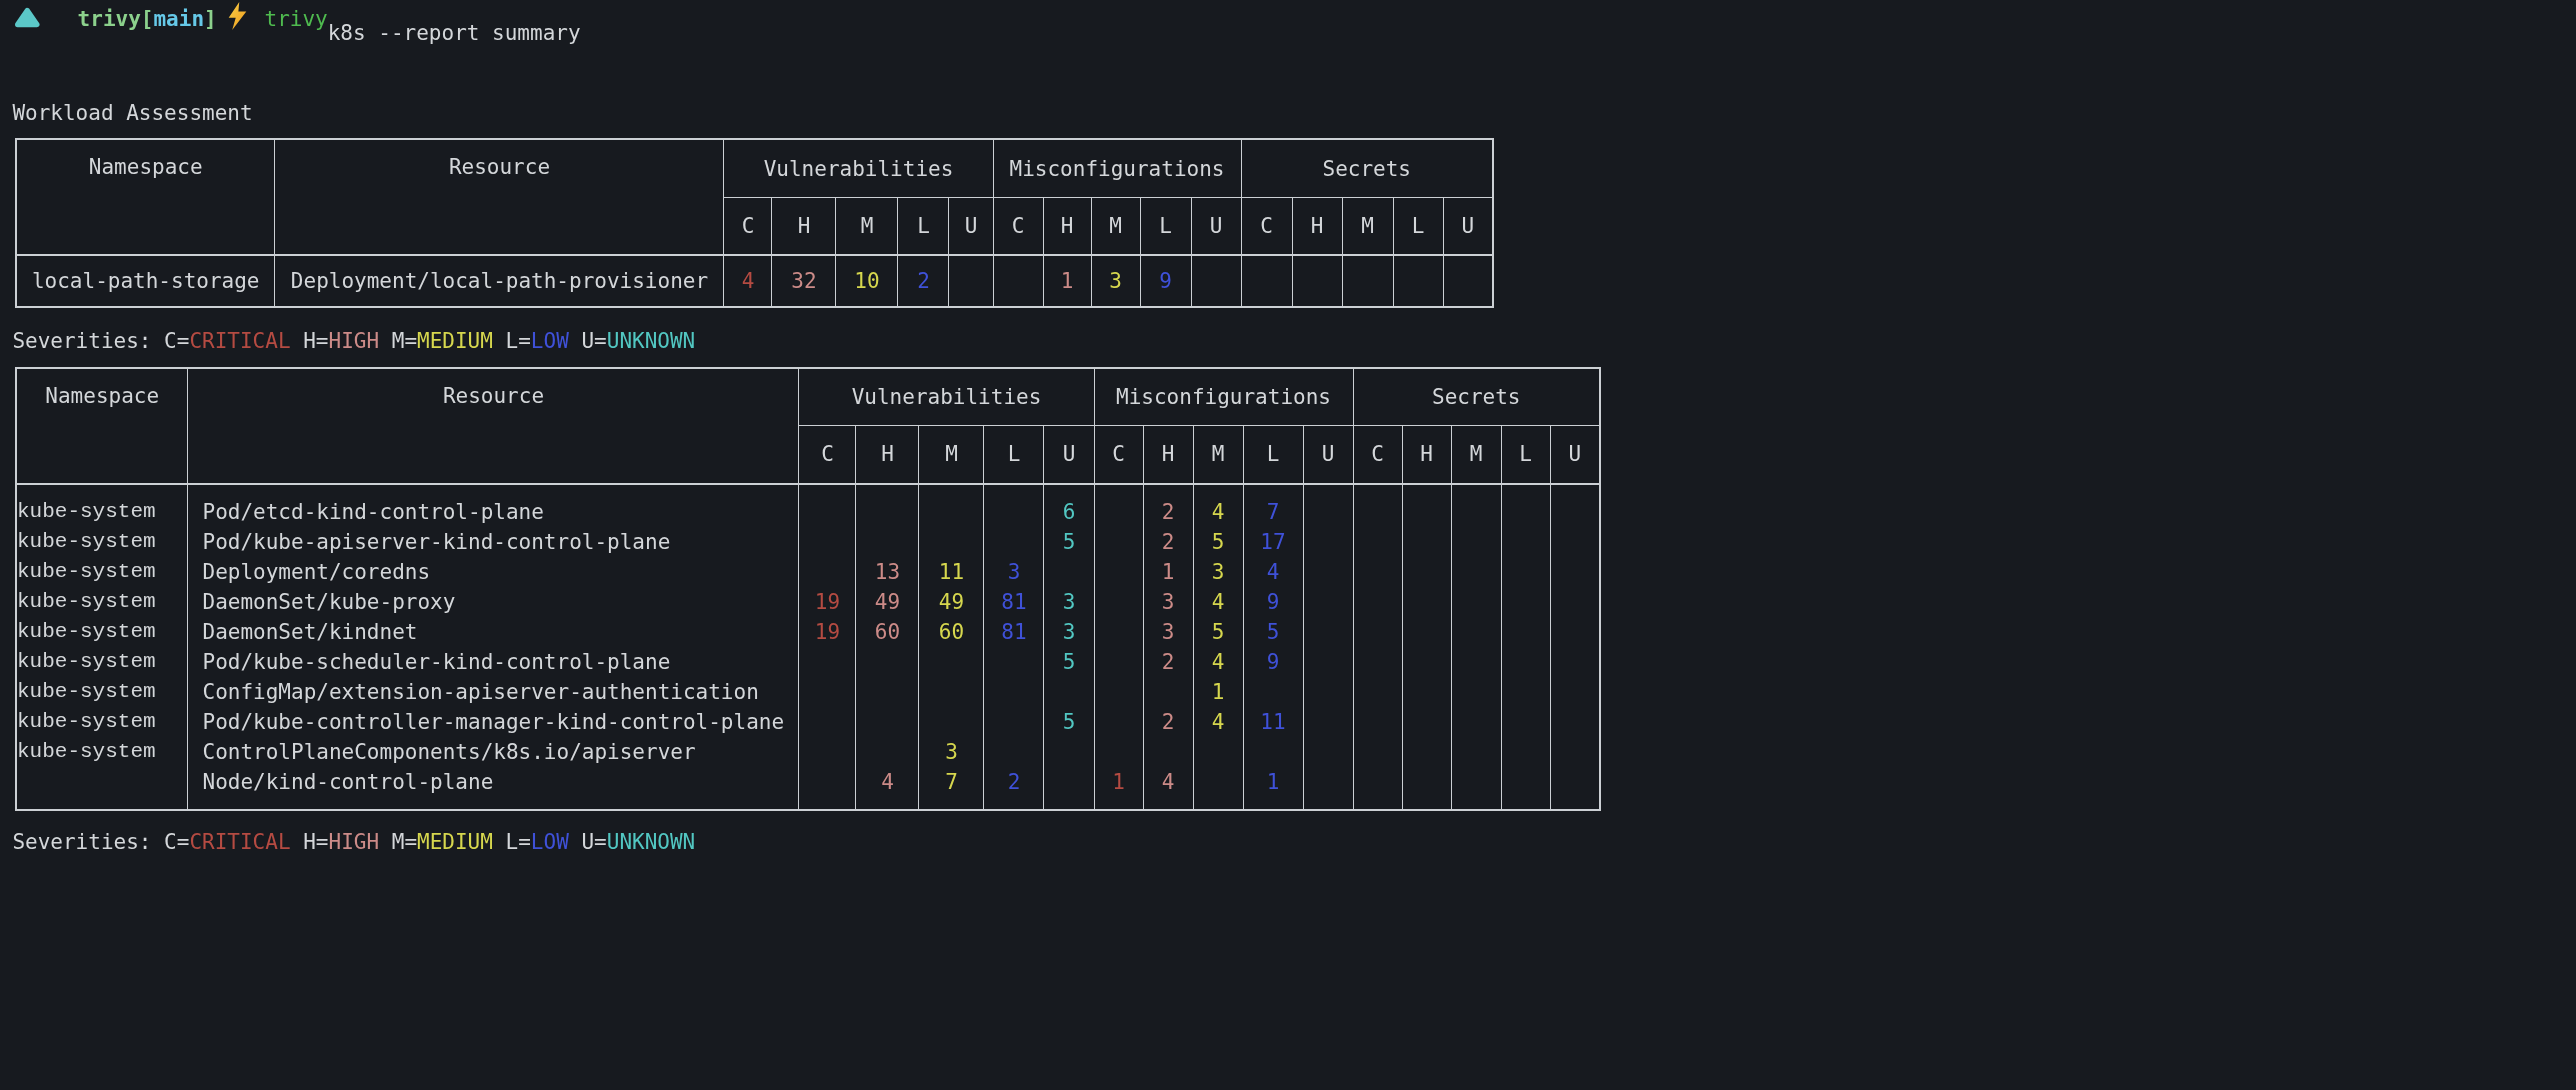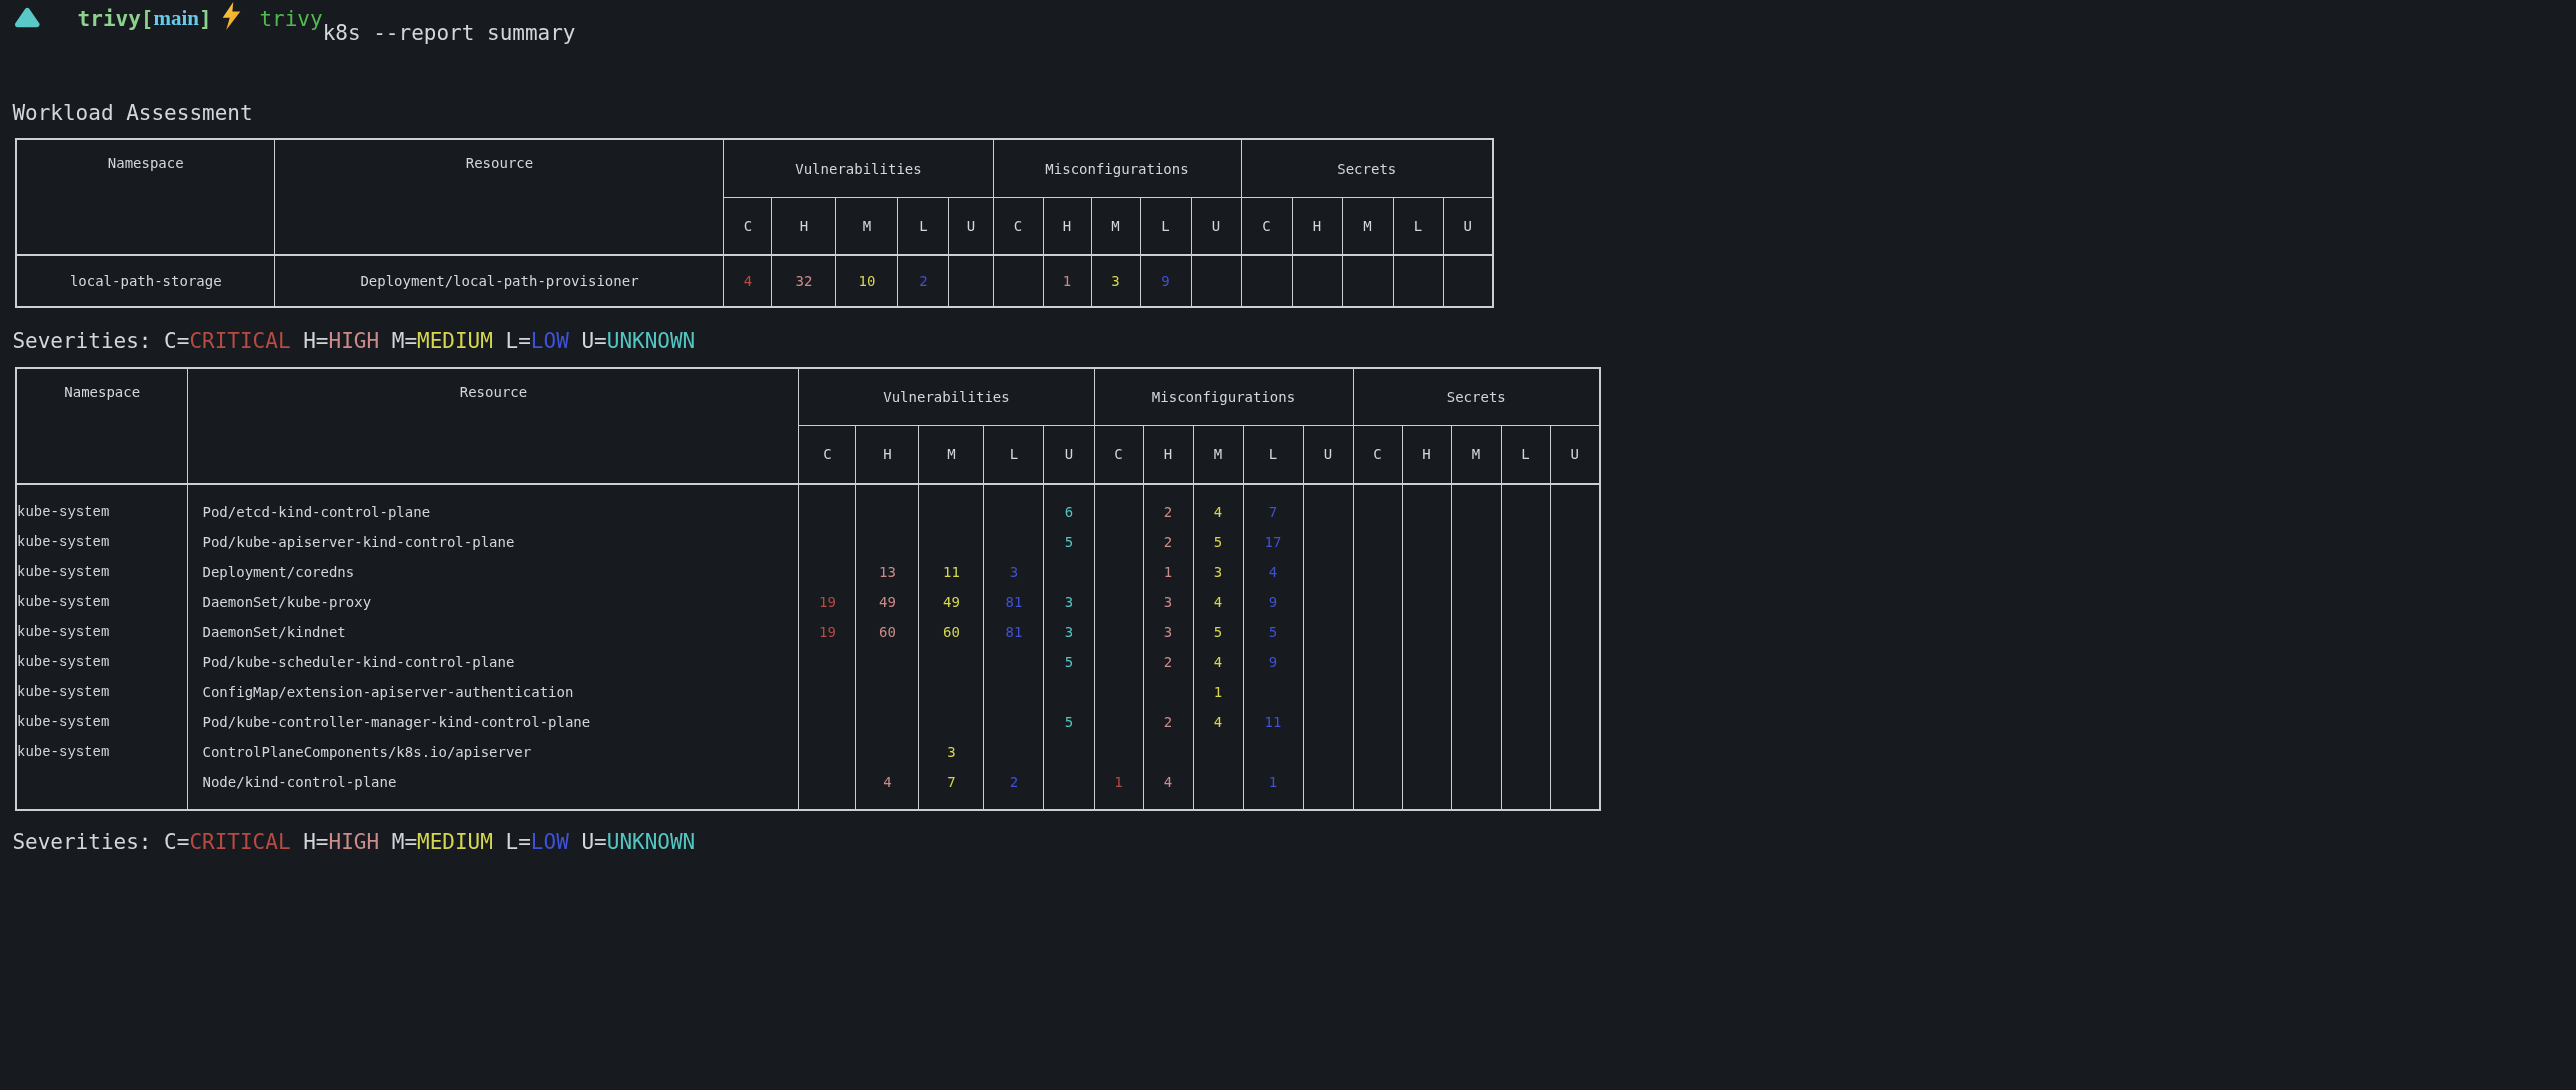--- a/index.html
+++ b/index.html
@@ -25,37 +25,37 @@
     font-family:"DejaVu Sans Mono","Liberation Mono",monospace;
     font-size:21px;
   }
   .terminal{padding:1.8px 8.8px 0 10.6px;}
   .line{line-height:32px;white-space:pre;}
   
   .prompt{display:flex;align-items:center;height:34px;}
   .tri-icon{margin:1.8px 37px 0 3.5px;display:inline-block;}
   .bolt-icon{margin:0 16px 0 8.8px;display:inline-block;}
   .p-dir,.p-br{color:var(--green-soft);font-weight:bold;}
-  .p-branch{color:var(--cyan);font-weight:bold;font-family:Liberation Serif, serif;}
+  .p-branch{color:var(--cyan);font-weight:bold;}
   .p-cmd{color:var(--green-cmd);}
   .p-args{color:var(--text);margin-top:28px;}
   
   .report-title{
     display:inline-block;margin:30px 0 0 1.8px;
     color:var(--title);font-weight:bold;font-size:21px;line-height:30px;
     text-decoration:underline;text-underline-offset:6.2px;text-decoration-thickness:1.8px;
   }
   .section-label{margin:62px 0 0 1.8px;line-height:30px;}
   .section-label.infra{margin-top:64px;}
   
   table.report-table{
     border-collapse:collapse;table-layout:fixed;
     margin:10.6px 0 0 4.4px;
     border:2.7px solid var(--border);
-    color:var(--text);font-size:14px;
+    color:var(--text);font-size:21px;
   }
   table.workload{width:1478px;}
   table.infra{width:1581px;}
   .report-table th,.report-table td{
     border:1.8px solid var(--border);
     font-weight:normal;padding:0;
   }
   th.hdr-span{vertical-align:top;padding-top:15px;text-align:center;border-bottom:2.7px solid var(--border);}
   th.hdr-group{height:58px;text-align:center;}
   tr.subhead th{height:58px;text-align:center;border-bottom:2.7px solid var(--border);}

